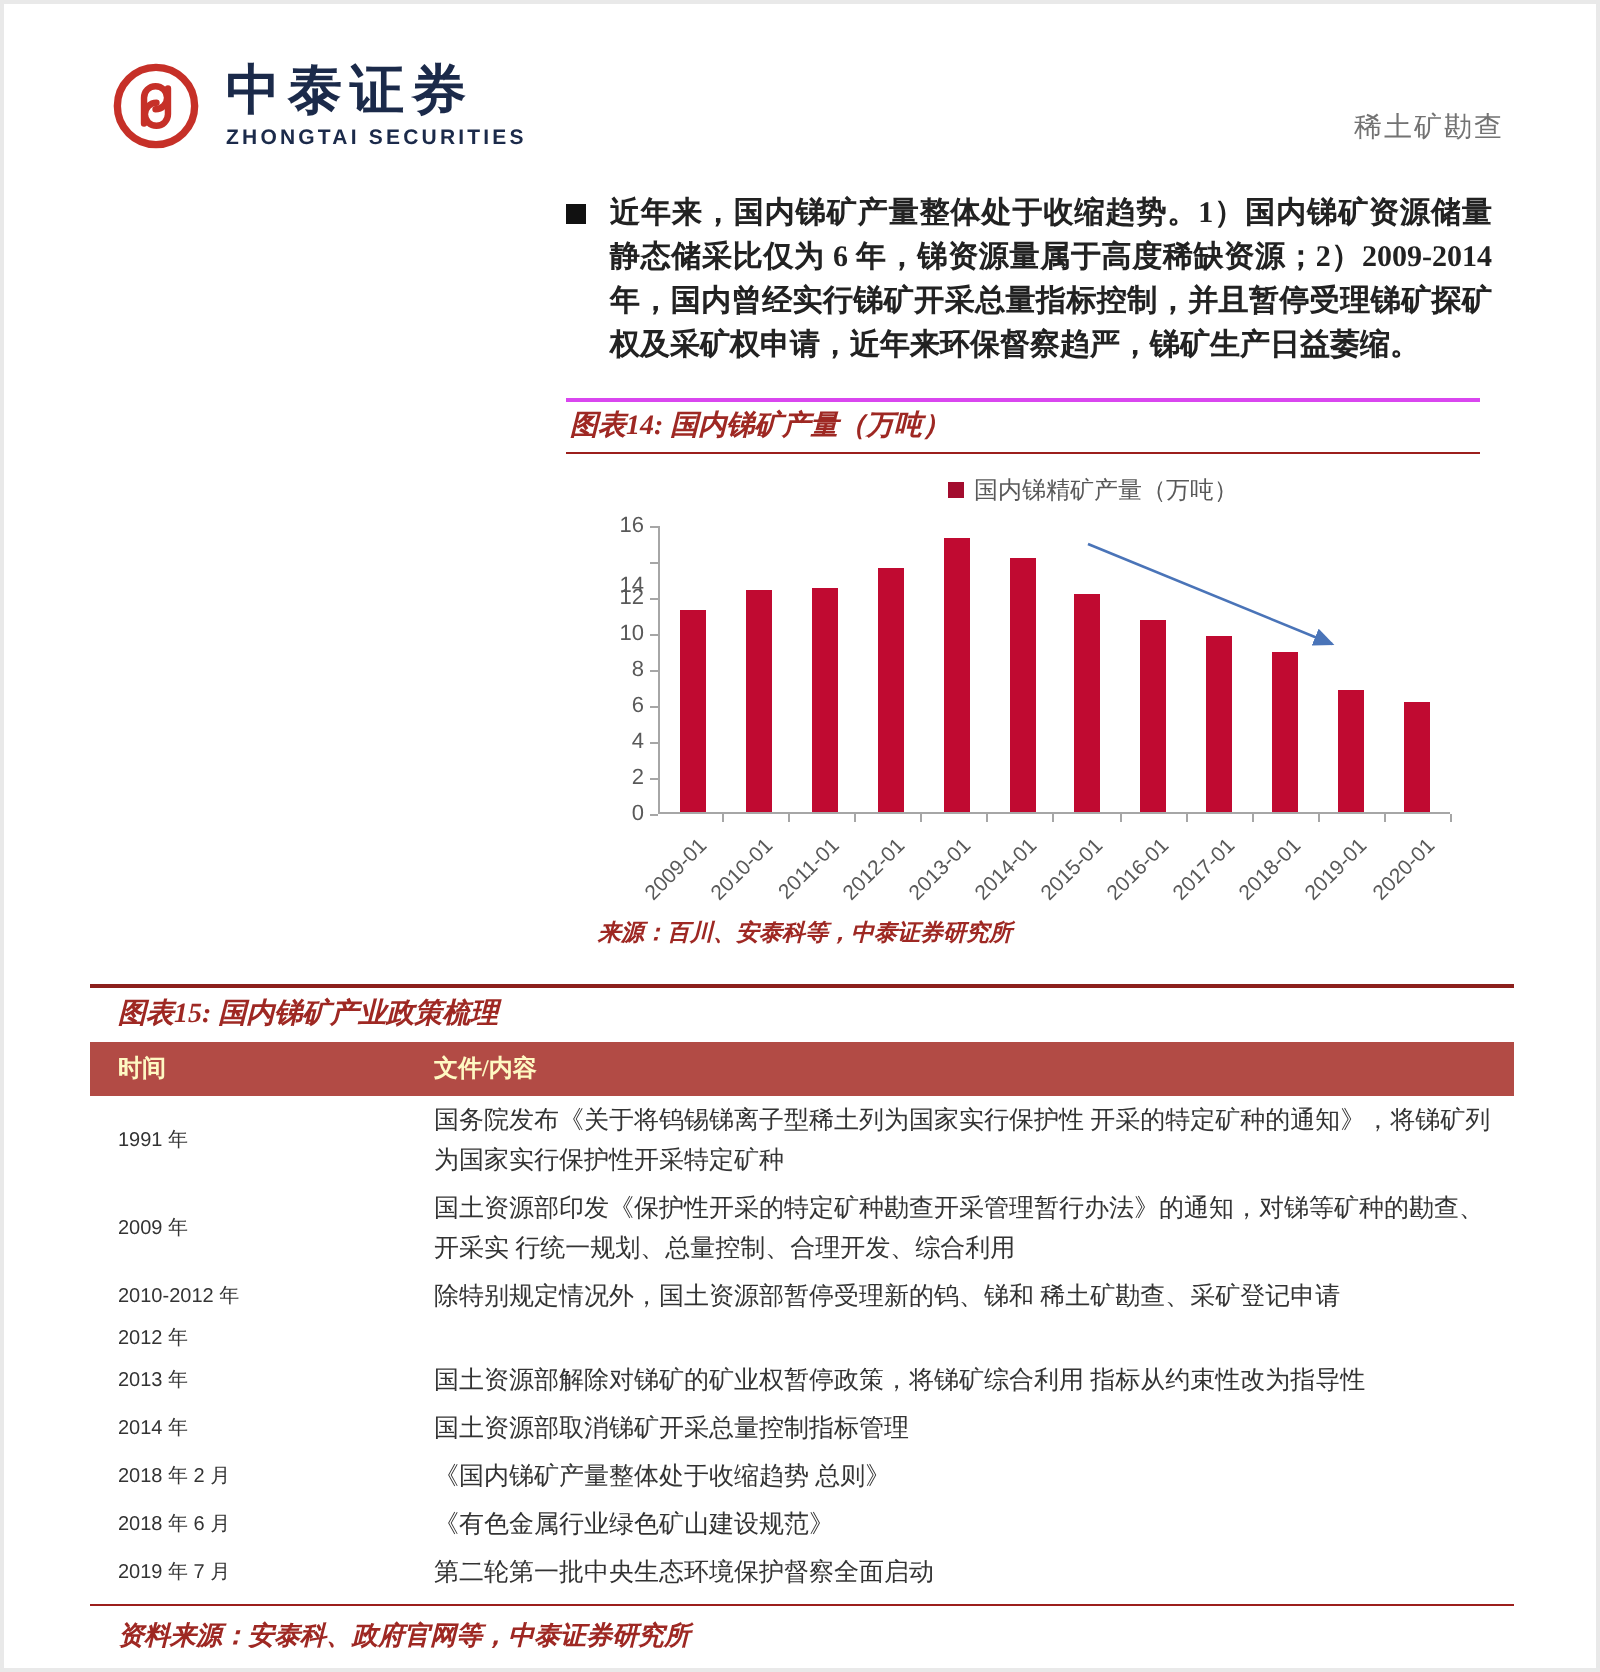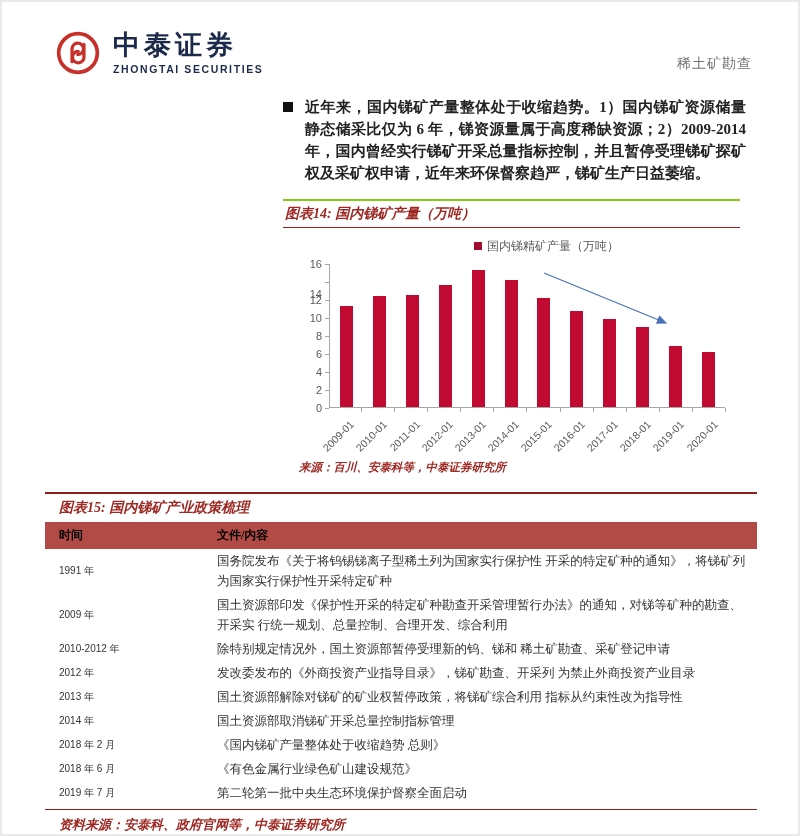--- a/index.html
+++ b/index.html
@@ -15,21 +15,21 @@
   .logo { width:46px; height:46px; }
   .brand-cn { font-family:"Liberation Sans", sans-serif; font-weight:700; font-size:27px; letter-spacing:4px; color:#1b2a4a; line-height:30px; }
   .brand-en { font-family:"Liberation Sans", sans-serif; font-weight:700; font-size:10.5px; letter-spacing:1.6px; color:#1b2a4a; margin-top:3px; }
   .report-type { position:absolute; right:48px; top:55px; font-size:14px; color:#737373; letter-spacing:1px; }
   
   .summary { position:absolute; left:283px; top:96px; width:464px; display:flex; gap:12px; }
   .bullet-square { width:10px; height:10px; background:#111; margin-top:6px; flex:none; }
   .summary-text { width:441px; font-size:15px; line-height:22px; font-weight:600; text-align:justify; color:#222; }
   
   .fig14 { position:absolute; left:283px; top:199px; width:457px; }
-  .fig-title-bar { border-top:2px solid #84cc16; border-bottom:1.5px solid #9c1f1c; padding:3px 2px 4px 2px; }
+  .fig-title-bar { border-top:2px solid #d946ef; border-bottom:1.5px solid #9c1f1c; padding:3px 2px 4px 2px; }
   .fig-title { color:#9e2823; font-size:14px; font-weight:700; font-style:italic; }
   .legend { margin-top:10px; height:14px; text-align:center; padding-left:70px; font-size:12px; color:#595959; }
   .legend-swatch { display:inline-block; width:8px; height:8px; background:#a30c2e; margin-right:5px; }
   .chart { margin-top:12px; margin-left:20px; position:relative; }
   .chart-inner { display:flex; }
   .y-axis { width:26px; position:relative; height:144px; flex:none;text-decoration:underline; }
   .ylab { position:absolute; right:7px; font-size:11px; color:#595959; font-family:"Liberation Sans", sans-serif; line-height:14px; }
   .ytick { position:absolute; right:0; width:4px; height:1px; background:#a6a6a6; }
   .plot { position:relative; width:396px; height:144px; border-left:1px solid #a6a6a6; border-bottom:1px solid #a6a6a6; display:flex; align-items:flex-end; }
   .bar-slot { flex:1; display:flex; justify-content:center; align-items:flex-end; height:100%; }
@@ -38,21 +38,21 @@
   .x-ticks div { flex:1; border-right:1px solid #a6a6a6; }
   .x-labels { display:flex; margin-left:26px; width:397px; height:44px; }
   .xslot { flex:1; position:relative; }
   .xslot span { position:absolute; top:6px; right:45%; transform:rotate(-45deg); transform-origin:top right;
     font-size:10.5px; color:#595959; white-space:nowrap; font-family:"Liberation Sans", sans-serif; }
   .arrow-overlay { position:absolute; left:0; top:0; width:396px; height:144px; pointer-events:none; }
   .fig-source { margin-top:4px; padding-left:16px; font-size:11.5px; color:#9e2823; font-style:italic; font-weight:600; }
   
   .fig15 { position:absolute; left:45px; top:492px; width:712px; }
   .fig15-titlebox { border-top:2.5px solid #8c1f1c; padding:4px 0 5px 14px; }
-  .thead { display:grid; grid-template-columns:172px 1fr; background:#b24b45; color:#000000;
+  .thead { display:grid; grid-template-columns:172px 1fr; background:#b24b45; color:#fef9c3;
     font-size:12px; font-weight:700; padding:5px 0; }
   .thead .c1 { padding-left:14px; }
   .trow { display:grid; grid-template-columns:172px 1fr; align-items:center; padding:2px 0; }
   .tcell-time { padding-left:14px; font-family:"Liberation Sans", sans-serif; font-size:10px; color:#333; }
   .tcell-content { font-size:12.5px; line-height:20px; color:#333; padding-right:8px; }
   .fig15-bottomline { border-top:1.5px solid #9c1f1c; margin-top:4px; }
   .fig15-source { margin-top:6px; padding-left:14px; font-size:13px; color:#9e2823; font-style:italic; font-weight:600; }
 </style>
 </head>
 <body>
@@ -223,21 +223,20 @@
       <div class="trow">
         <div class="tcell-time">2009 年</div>
         <div class="tcell-content">国土资源部印发《保护性开采的特定矿种勘查开采管理暂行办法》的通知，对锑等矿种的勘查、开采实 行统一规划、总量控制、合理开发、综合利用</div>
       </div>
       <div class="trow">
         <div class="tcell-time">2010-2012 年</div>
         <div class="tcell-content">除特别规定情况外，国土资源部暂停受理新的钨、锑和 稀土矿勘查、采矿登记申请</div>
       </div>
       <div class="trow">
         <div class="tcell-time">2012 年</div>
-        <div class="tcell-content">发改委发布的《外商投资产业指导目录》，锑矿勘查、开采列 为禁止外商投资产业目录</div>
       </div>
       <div class="trow">
         <div class="tcell-time">2013 年</div>
         <div class="tcell-content">国土资源部解除对锑矿的矿业权暂停政策，将锑矿综合利用 指标从约束性改为指导性</div>
       </div>
       <div class="trow">
         <div class="tcell-time">2014 年</div>
         <div class="tcell-content">国土资源部取消锑矿开采总量控制指标管理</div>
       </div>
       <div class="trow">

